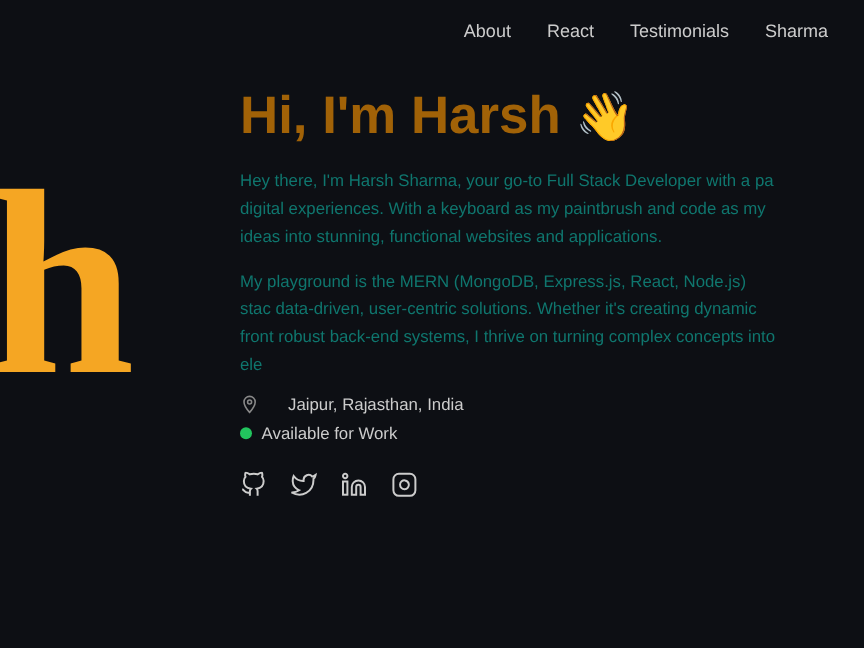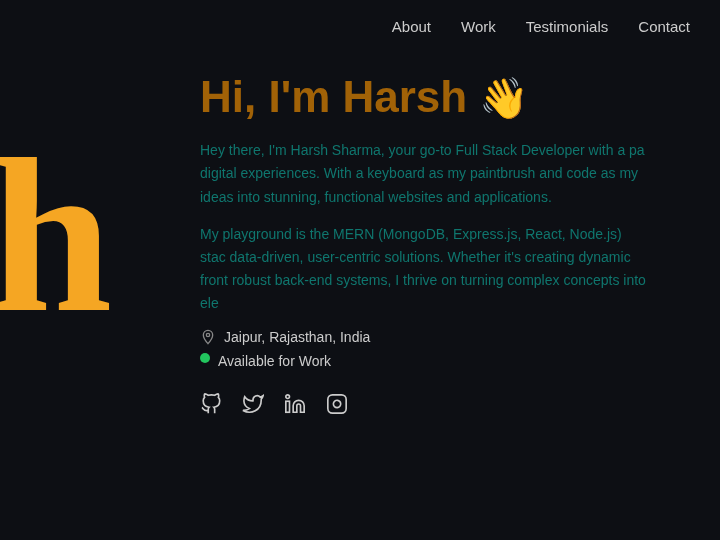--- a/index.html
+++ b/index.html
@@ -78,38 +78,39 @@
       font-size: 14px;
       color: #0f766e;
       line-height: 1.65;
       margin-bottom: 14px;
       max-width: 460px;
     }
 
     .location-row {
       display: flex;
       align-items: center;
-      gap: 8px;
+      gap: 24px;
       margin-bottom: 8px;
     }
 
     .location-icon {
       width: 16px;
       height: 16px;
       color: #888888;
       flex-shrink: 0;
     }
 
     .location-text {
       font-size: 14px;
       color: #cccccc;
     }
 
     .available-row {
       display: flex;
+      align-items: center;
       gap: 8px;
       margin-bottom: 24px;
     }
 
     .green-dot {
       width: 10px;
       height: 10px;
       background-color: #22c55e;
       border-radius: 50%;
       flex-shrink: 0;
@@ -140,23 +141,23 @@
       fill: none;
       stroke: #cccccc;
       stroke-width: 1.8;
     }
   </style>
 </head>
 <body>
 
 <nav>
   <a class="nav-link">About</a>
-  <a class="nav-link">Work</a>
+  <a class="nav-link">React</a>
   <a class="nav-link">Testimonials</a>
-  <a class="nav-link">Contact</a>
+  <a class="nav-link">Sharma</a>
 </nav>
 
 <div class="main-content">
 
   <div class="logo-h">h</div>
 
   <div class="hero-text">
     <h1 class="hero-title">
       <span>Hi, I'm Harsh</span>
       <span class="wave-emoji">👋</span>

